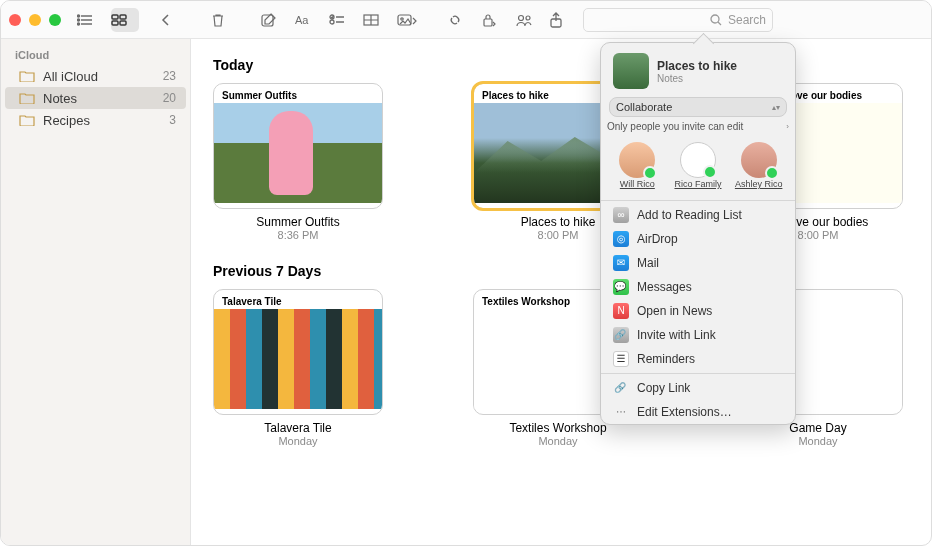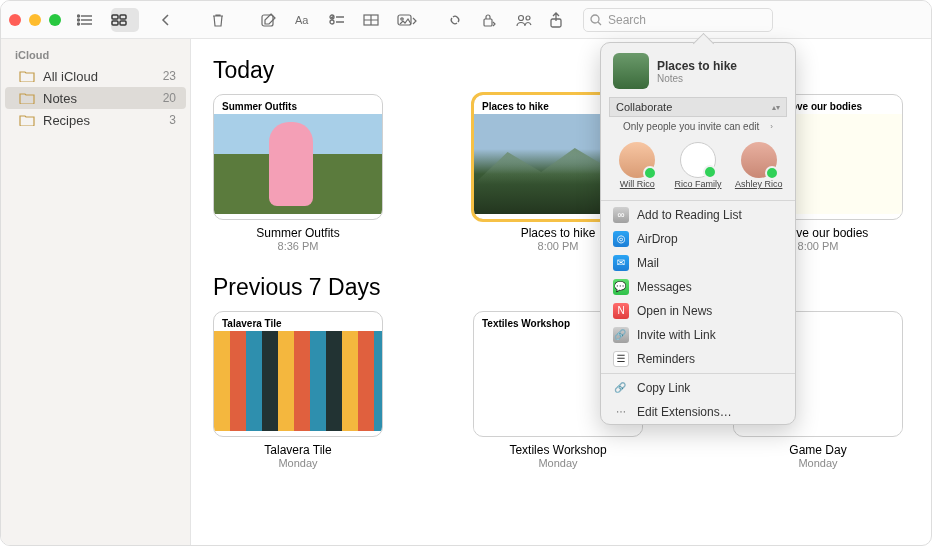--- a/index.html
+++ b/index.html
@@ -9,56 +9,56 @@
 
 .titlebar { height: 38px; display: flex; align-items: center; background: #fbfbfb; border-bottom: 1px solid #e5e5e5; padding: 0 8px; gap: 6px; position: relative; }
 .traffic { display: flex; gap: 8px; margin-right: 10px; }
 .traffic span { width: 12px; height: 12px; border-radius: 50%; display: block; }
 .t-red { background:#ff5f57; }
 .t-yellow { background:#febc2e; }
 .t-green { background:#28c840; }
 .tb-btn { width: 28px; height: 24px; display:flex; align-items:center; justify-content:flex-start; border-radius:5px; color:#6b6b6b; }
 .tb-btn.active { background:#e4e4e4; color:#3a3a3a; }
 .tb-sep { width: 10px; }
-.search { display:flex; align-items:center; gap:6px; width:190px; height:24px; border:1px solid #ddd; border-radius:5px; padding:0 6px; color:#9a9a9a; font-size:12px; }
+.search { display:flex; align-items:center; gap:6px; width:190px; height:24px; border:1px solid #ddd; border-radius:5px; padding:0 6px; color:#9a9a9a; font-size:12px;justify-content:flex-end; }
 
 
 .split { flex:1; display:flex; min-height:0; }
 
 
 .sidebar { width:190px; background:#f5f3f1; border-right:1px solid #e4e4e4; display:flex; flex-direction:column; font-size:13px; }
 .sb-header { padding:10px 14px 4px; color:#8a8a8a; font-size:11px; font-weight:600; }
 .sb-item { display:flex; align-items:center; padding:3px 10px 3px 14px; gap:8px; color:#3a3a3a; border-radius:4px; margin:0 4px; }
 .sb-item.selected { background:#dedbd7; }
 .sb-item .count { margin-left:auto; color:#8a8a8a; font-size:12px; }
 .sb-icon { width:16px; height:16px; display:flex; align-items:center; justify-content:center; color:#c39c4b; }
 .sb-icon.trash { color:#8a8a8a; }
 .sb-footer { margin-top:auto; padding:10px 14px; color:#6b6b6b; display:flex; gap:8px; align-items:center; font-size:13px; }
 
 
 .content { flex:1; overflow:auto; padding:14px 22px; }
-.section-title { font-size:23px; font-weight:400; margin:4px 0 10px; }
+.section-title { font-size:14px; font-weight:700; margin:4px 0 10px; }
 .grid { display:flex; gap:90px; margin-bottom:22px; }
 .card { width:170px; }
 .thumb { width:170px; height:126px; border:1px solid #d0d0d0; border-radius:10px; overflow:hidden; background:#fff; position:relative; }
 .thumb.selected { outline:3px solid #f6c146; outline-offset:-1px; }
 .thumb-head { font-size:10px; font-weight:700; padding:6px 8px 2px; }
 .thumb-body { width:100%; height:100px; }
 .card-title { text-align:center; font-size:12px; margin-top:6px; }
 .card-time { text-align:center; font-size:11px; color:#8a8a8a; }
 
 
 .popover { position:absolute; top:42px; left:600px; width:196px; background:#f1f1f1; border:1px solid #c9c9c9; border-radius:10px; box-shadow:0 8px 24px rgba(0,0,0,.2); font-size:12px; color:#333; z-index:50; }
 .popover::before { content:""; position:absolute; top:-7px; right:84px; width:14px; height:14px; background:#f1f1f1; border-left:1px solid #c9c9c9; border-top:1px solid #c9c9c9; transform:rotate(45deg); }
 .pv-header { display:flex; gap:8px; padding:10px 12px 8px; align-items:center; }
 .pv-thumb { width:36px; height:36px; border-radius:6px; background:linear-gradient(#6b9a6b,#3b6b3b); }
 .pv-title { font-weight:700; font-size:12px; }
 .pv-sub { font-size:10px; color:#8a8a8a; }
-.pv-collab { margin:0 8px; background:#e3e3e3; border:1px solid #cfcfcf; border-radius:0; padding:3px 6px; display:flex; align-items:center; justify-content:space-between; font-size:11px; }
-.pv-perm { margin:4px 20px 6px; display:flex; align-items:center; justify-content:space-between; font-size:10px; color:#555; padding:0 2px; }
+.pv-collab { margin:0 8px; background:#e3e3e3; border:1px solid #cfcfcf; border-radius:8px; padding:3px 6px; display:flex; align-items:center; justify-content:space-between; font-size:11px; }
+.pv-perm { margin:4px 4px 6px; display:flex; align-items:center; justify-content:space-between; font-size:10px; color:#555; padding:0 2px; }
 .pv-people { display:flex; justify-content:space-around; padding:4px 6px 8px; }
 .person { display:flex; flex-direction:column; align-items:center; gap:2px; width:54px; }
 .avatar { width:36px; height:36px; border-radius:50%; position:relative; }
 .avatar .badge { position:absolute; bottom:-2px; right:-2px; width:14px; height:14px; border-radius:50%; background:#30d158; border:2px solid #f1f1f1; }
 .person-name { font-size:9px; text-align:center; line-height:1.1; color:#444;text-decoration:underline; }
 .pv-divider { height:1px; background:#d6d6d6; margin:2px 0; }
 .pv-item { display:flex; align-items:center; gap:8px; padding:4px 12px; }
 .pv-item .ico { width:16px; height:16px; border-radius:3px; display:flex; align-items:center; justify-content:center; font-size:10px; color:#fff; }
 .ico.gray { background:linear-gradient(#d0d0d0,#a0a0a0); }
 .ico.blue { background:linear-gradient(#2aa4f4,#1c7ed6); }

